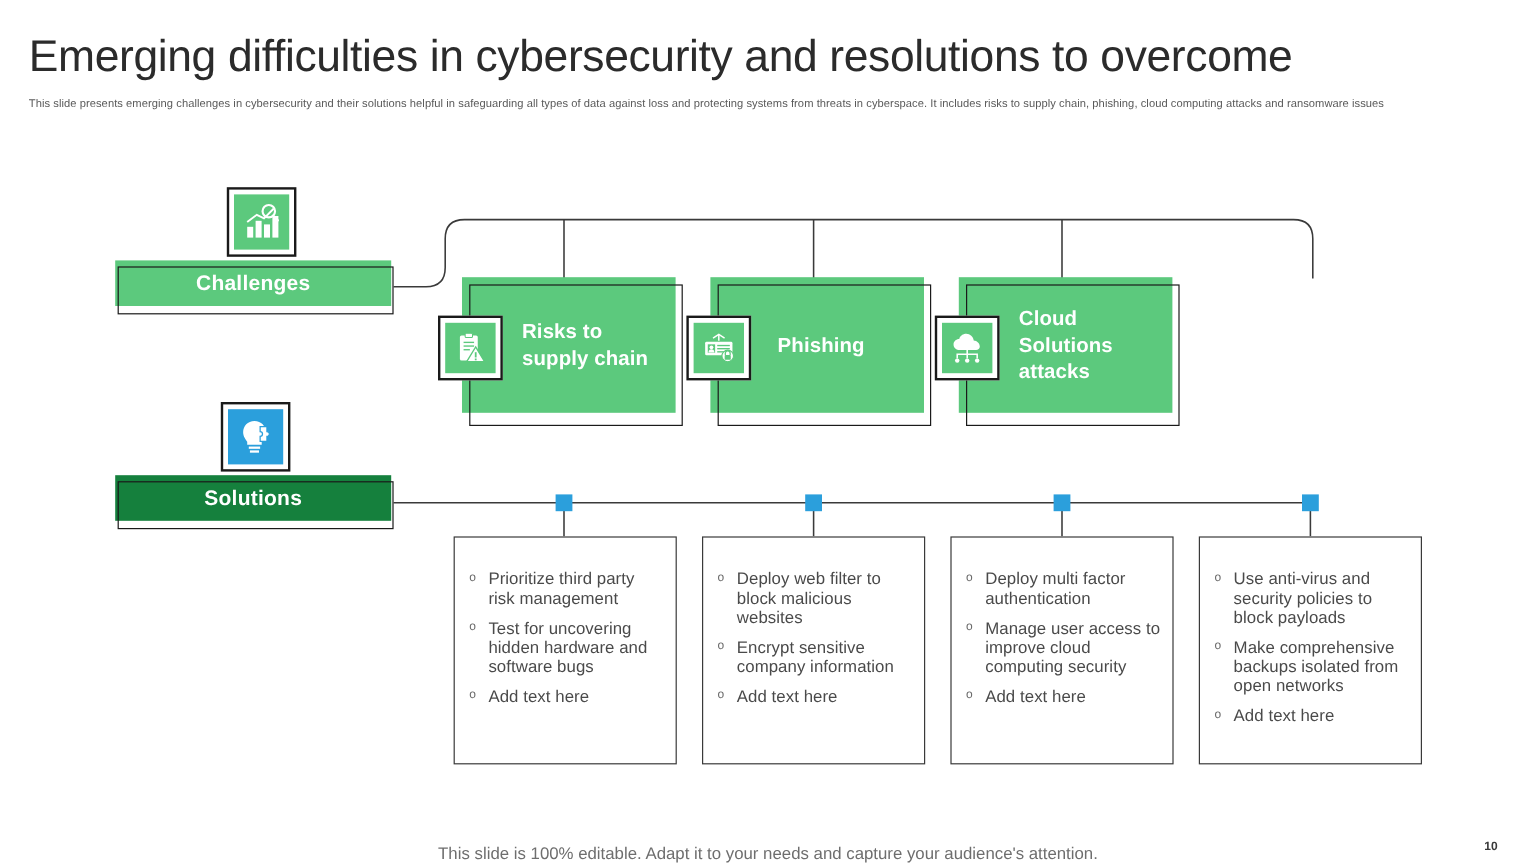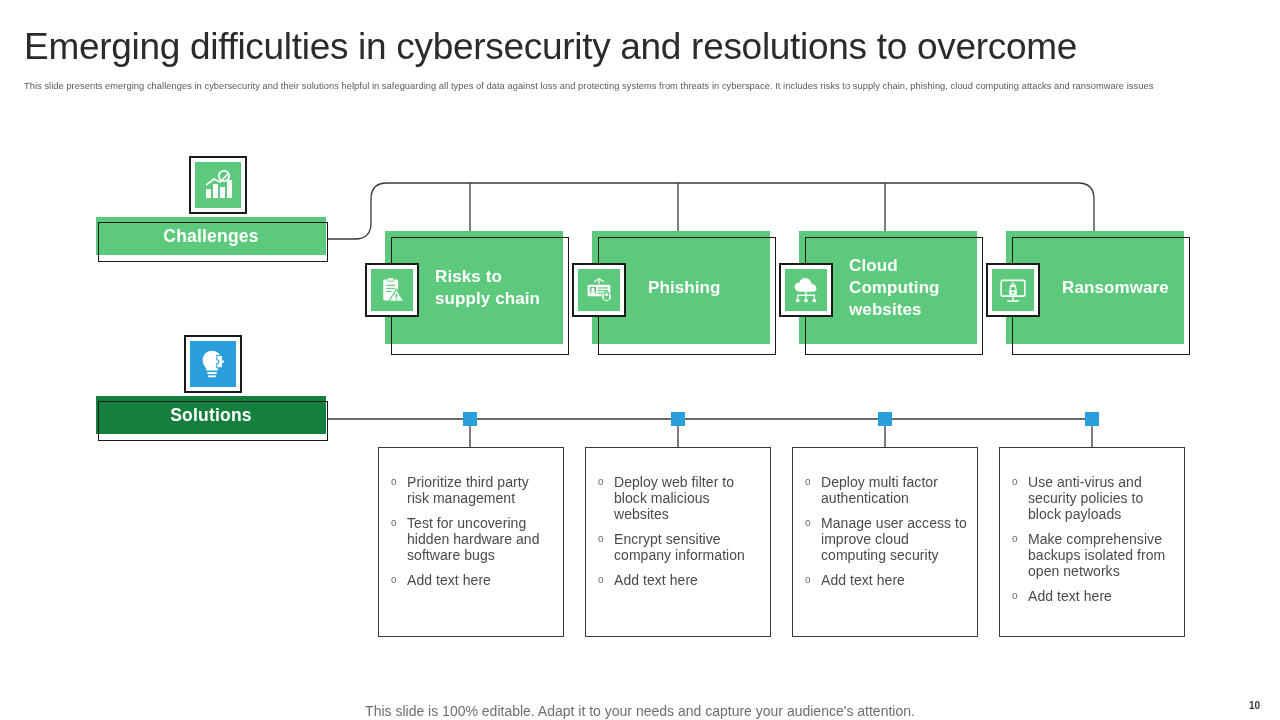--- a/index.html
+++ b/index.html
@@ -198,21 +198,21 @@
     position: absolute;
     left: 0;
     top: 703px;
     width: 1280px;
     text-align: center;
     font-size: 14px;
     color: #6e6e6e;
   }
   .page-number {
     position: absolute;
-    right: 20px;
+    right: 32px;
     top: 700px;
     font-size: 10px;
     font-weight: 700;
     color: #3a3a3a;
   }
 </style>
 </head>
 <body>
 
 <div class="slide">
@@ -320,55 +320,36 @@
           <path d="M22.2 22.6 v-1.6 a2.3 2.3 0 0 1 4.6 0 v1.6" stroke="#5CC97D" stroke-width="1.2" fill="none"></path>
           <rect x="21.6" y="22.6" width="5.8" height="4.6" rx="0.8" fill="#5CC97D"></rect>
         </svg>
       </div>
     </div>
   </div>
 
   <div class="card" style="left:799px; top:231px;">
     <div class="card-fill"></div>
     <div class="card-outline"></div>
-    <div class="card-label wide">Cloud Computing websites</div>
+    <div class="card-label wide">Cloud Solutions attacks</div>
     <div class="card-icon">
       <div class="card-icon-inner">
         <svg width="28" height="28" viewBox="0 0 32 32" fill="none">
           <path d="M9 18 C5.6 18 3 15.6 3 12.6 C3 9.7 5.4 7.4 8.4 7.4 C9.2 4.4 11.9 2.4 15.1 2.4 C18.8 2.4 21.8 5.2 22.2 8.8 C25.4 9 28 11.5 28 14.6 C28 16.5 26.4 18 24.4 18 Z" fill="#ffffff"></path>
           <path d="M16 18 L16 22" stroke="#ffffff" stroke-width="1.5"></path>
           <path d="M6.5 26 L6.5 22 L25.5 22 L25.5 26" stroke="#ffffff" stroke-width="1.5" fill="none"></path>
           <path d="M16 22 L16 26" stroke="#ffffff" stroke-width="1.5"></path>
           <circle cx="6.5" cy="28" r="2.1" fill="#ffffff"></circle>
           <circle cx="16" cy="28" r="2.1" fill="#ffffff"></circle>
           <circle cx="25.5" cy="28" r="2.1" fill="#ffffff"></circle>
         </svg>
       </div>
     </div>
   </div>
 
-  <div class="card" style="left:1006px; top:231px;">
-    <div class="card-fill"></div>
-    <div class="card-outline"></div>
-    <div class="card-label">Ransomware</div>
-    <div class="card-icon">
-      <div class="card-icon-inner">
-        <svg width="28" height="28" viewBox="0 0 32 32" fill="none">
-          <rect x="2.5" y="5" width="27" height="18" rx="1.4" stroke="#ffffff" stroke-width="1.8" fill="none"></rect>
-          <path d="M16 23 L16 27" stroke="#ffffff" stroke-width="1.8"></path>
-          <path d="M10 28.5 L22 28.5" stroke="#ffffff" stroke-width="1.8" stroke-linecap="round"></path>
-          <path d="M16 6.5 L20 12 L12 12 Z" fill="#ffffff"></path>
-          <rect x="15.3" y="8.2" width="1.4" height="2.3" fill="#5CC97D"></rect>
-          <path d="M12.6 16.6 v-1.6 a3.4 3.4 0 0 1 6.8 0 v1.6" stroke="#ffffff" stroke-width="1.5" fill="none"></path>
-          <rect x="11.6" y="16.4" width="8.8" height="5.4" rx="0.9" fill="#ffffff"></rect>
-          <circle cx="16" cy="19.1" r="1.3" fill="#5CC97D"></circle>
-        </svg>
-      </div>
-    </div>
-  </div>
 
   <div class="solbox" style="left:378px; top:447px;">
     <div class="sol-item">
       <span class="sol-bullet">o</span>
       <span class="sol-text">Prioritize third party risk management</span>
     </div>
     <div class="sol-item">
       <span class="sol-bullet">o</span>
       <span class="sol-text">Test for uncovering hidden hardware and software bugs</span>
     </div>

